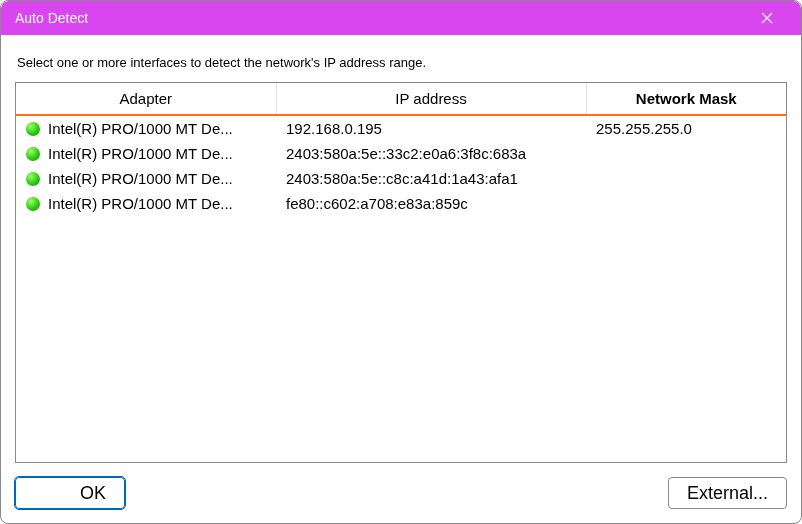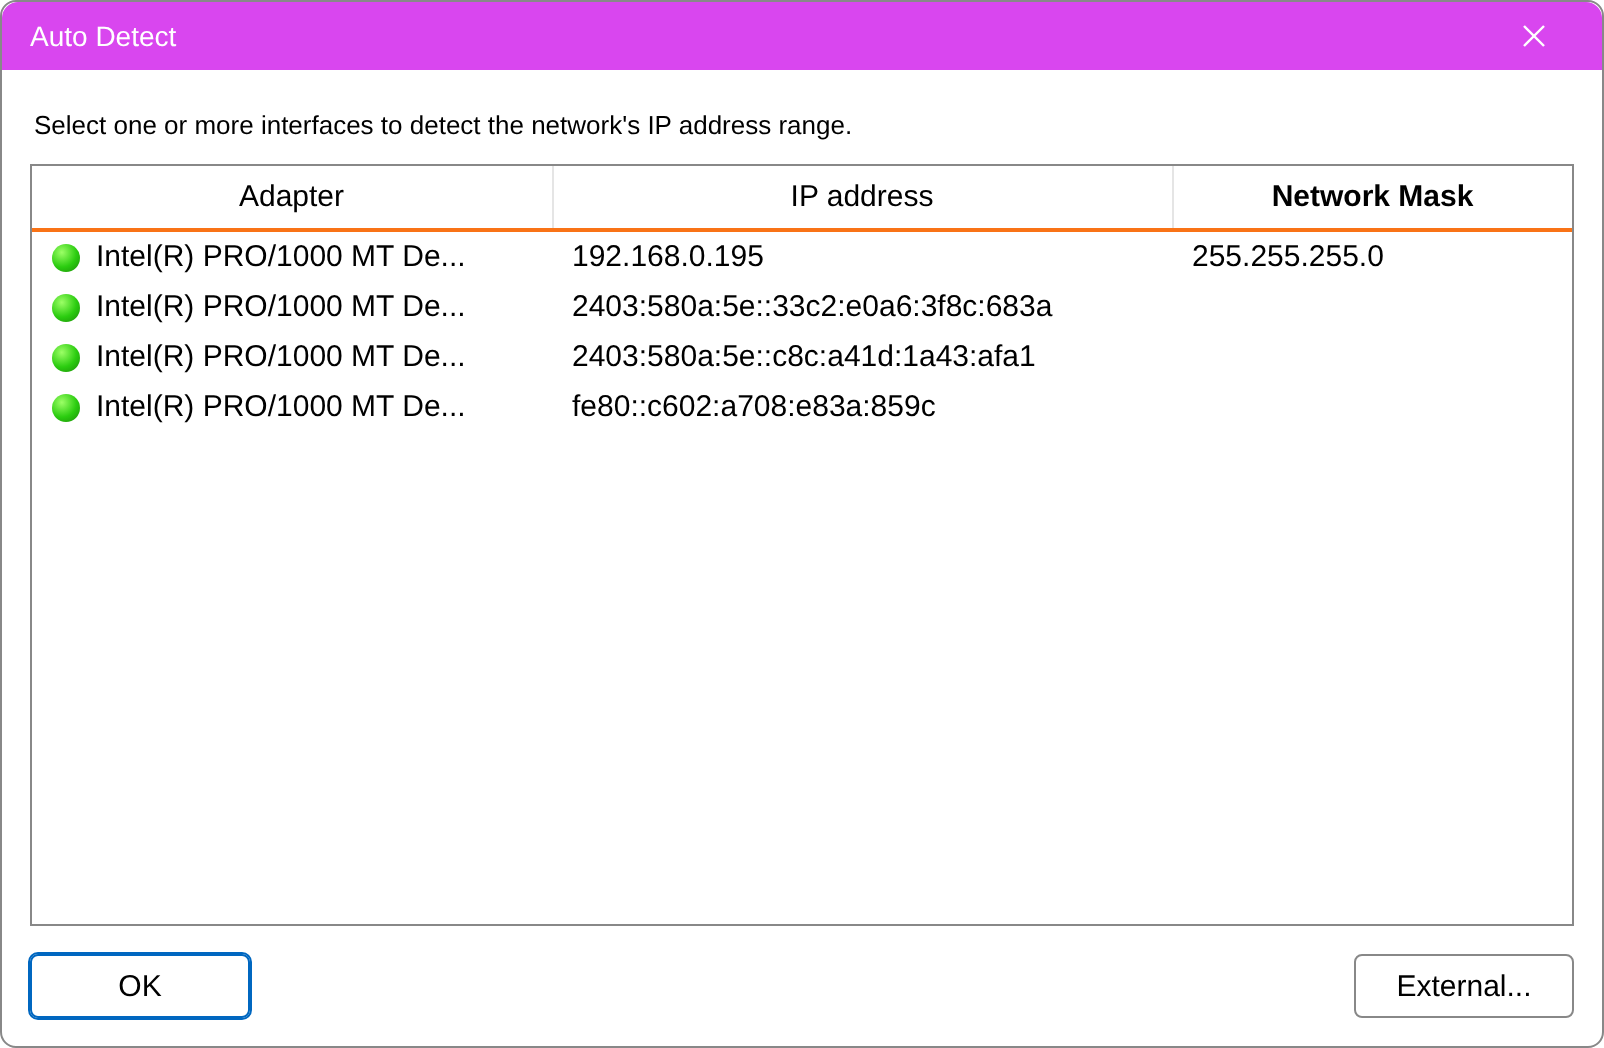--- a/index.html
+++ b/index.html
@@ -82,23 +82,24 @@
   padding-top: 14px;
   align-items: center;
 }
 .buttons .spacer { flex: 1; }
 button.dlg {
   min-width: 110px;
   height: 32px;
   background: #fff;
   border: 1px solid #888;
   border-radius: 4px;
-  font-size: 15px;
+  font-size: 18px;
   cursor: pointer;
   padding: 0 18px;
+  text-align: right;
 }
 button.dlg.primary {
   border: 1px solid #0067c0;
   outline: 1px solid #0067c0;
 }
 </style>
 </head>
 <body>
 
 <div class="titlebar">

